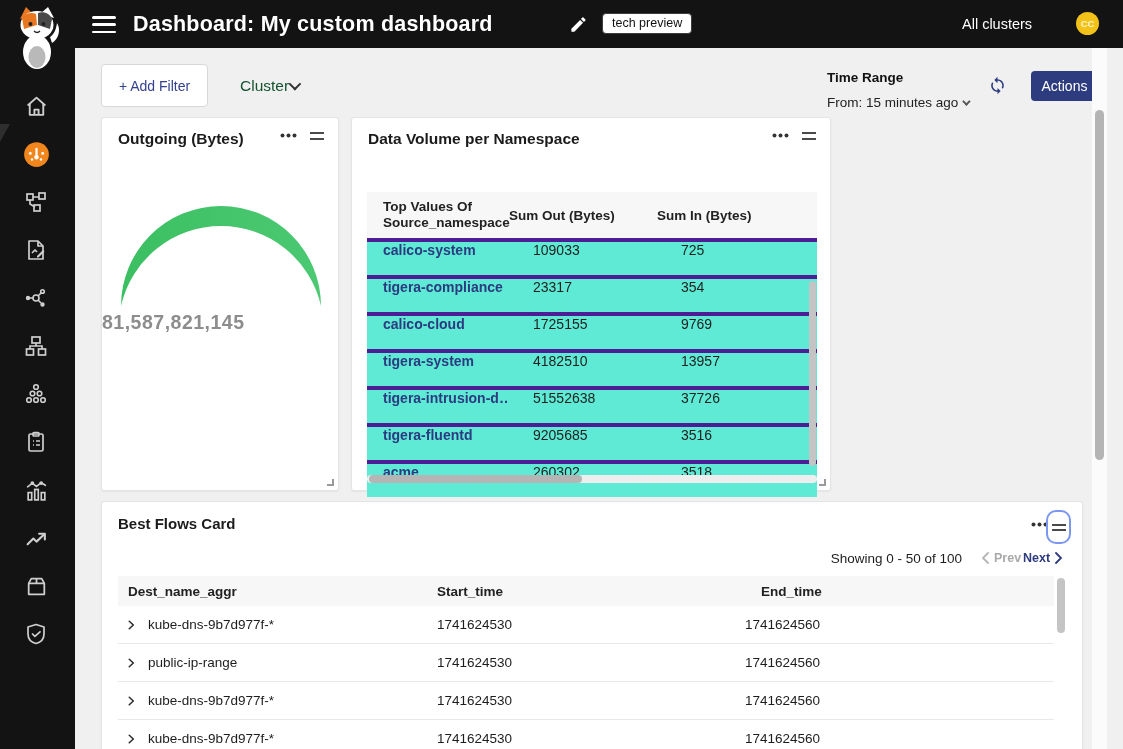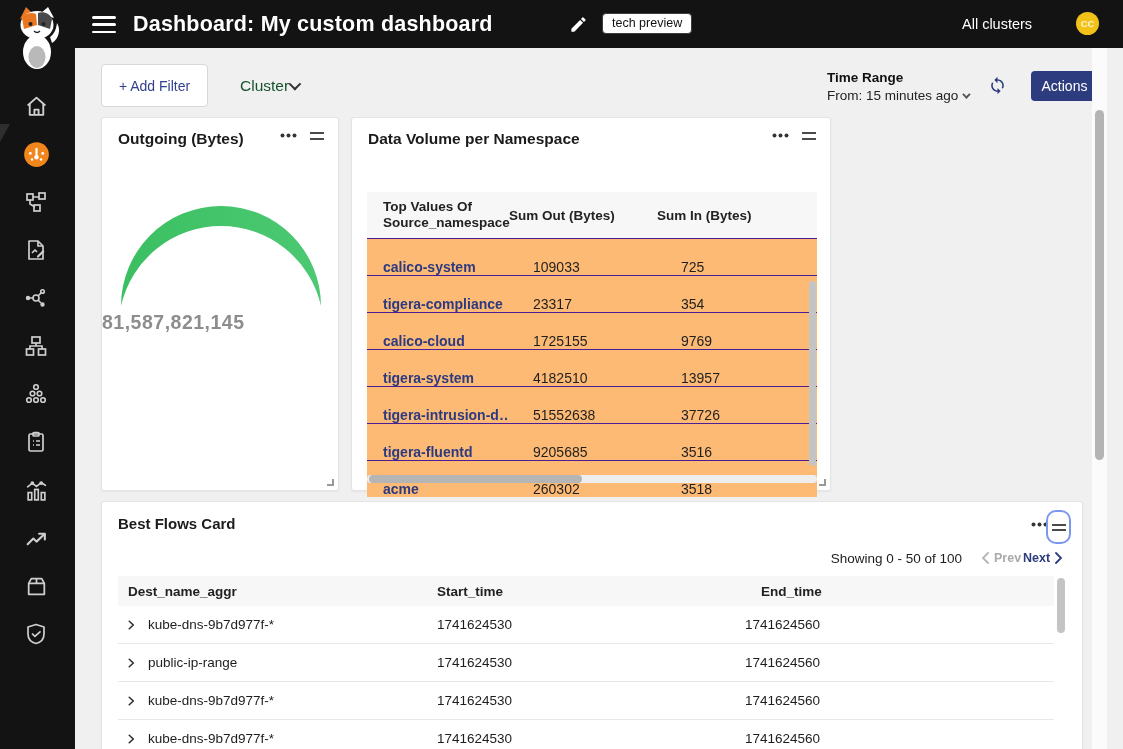--- a/index.html
+++ b/index.html
@@ -24,21 +24,21 @@
   .all-clusters { position:absolute; left:962px; top:0; height:48px; line-height:48px; color:#fff; font-size:14.5px; z-index:7; cursor:pointer; }
   .avatar { position:absolute; left:1076px; top:12px; width:23px; height:23px; border-radius:50%; background:#f2c218; color:#fdf4cf; font-size:9.5px; font-weight:700; display:flex; align-items:center; justify-content:center; z-index:7; cursor:pointer;text-align:center; }
 
   
   .btn-add-filter { position:absolute; left:101px; top:64px; width:107px; height:43px; background:#fff; border:1px solid #d8d8d8; border-radius:4px; color:#33418f; font-size:14px; font-weight:500; display:flex; align-items:center; justify-content:center; cursor:pointer; }
   .cluster-dd { position:absolute; left:240px; top:64px; height:43px; display:flex; align-items:center; gap:0; font-size:15.5px; font-weight:500; color:#14532d; cursor:pointer; }
   .chev { width:9px; height:9px; border-right:2px solid #333; border-bottom:2px solid #333; transform:rotate(45deg) translateY(-2px); }
   .chev.small { width:6px; height:6px; border-color:#555; }
   .time-range { position:absolute; left:827px; top:70px; }
   .time-range .tr-label { font-size:13.5px; font-weight:700; color:#111; }
-  .time-range .tr-value { margin-top:3px; font-size:13.5px; color:#222; display:flex; align-items:center; gap:4px; cursor:pointer; }
+  .time-range .tr-value { margin-top:10px; font-size:13.5px; color:#222; display:flex; align-items:center; gap:4px; cursor:pointer; }
   .refresh { position:absolute; left:988px; top:76px; cursor:pointer; }
   .btn-actions { position:absolute; left:1031px; top:71px; width:67px; height:30px; background:#2d3c7e; color:#fff; border:none; border-radius:4px; font-size:14px; font-weight:500; display:flex; align-items:center; justify-content:center; cursor:pointer; }
 
   
   .card { position:absolute; background:#fff; border:1px solid #e4e4e4; border-radius:3px; box-shadow:0 1px 2px rgba(0,0,0,.05); }
   .card-title { position:absolute; left:16px; top:12px; font-size:15.5px; font-weight:700; color:#1b1b1b; }
   .card-icons { position:absolute; top:14px; display:flex; align-items:center; gap:13px; }
   .icon-btn { cursor:pointer; display:flex; align-items:center; }
   .drag-pill { width:25px; height:34px; border:2px solid #7b97f0; border-radius:10px; background:#fff; display:flex; flex-direction:column; align-items:center; justify-content:center; gap:3px; cursor:grab; }
   .drag-pill i, .drag-lines i { display:block; width:14px; height:2px; background:#4a4a4a; }
@@ -48,21 +48,21 @@
   
   .gauge-wrap { position:absolute; left:16px; top:85px; width:206px; height:106px; }
   .gauge-value { position:absolute; left:0; top:193px; width:100%; font-size:19.5px; font-weight:700; color:#8d8d8d; letter-spacing:.5px; }
 
   
   .dv-table { position:absolute; left:15px; top:46px; width:450px; }
   .dv-head { display:flex; background:#f7f7f7; height:46px; align-items:center;margin-top:28px; }
   .dv-head .c1 { width:142px; padding-left:16px; font-size:13.5px; font-weight:700; color:#222; line-height:1.2; }
   .dv-head .c2 { width:148px; font-size:13.5px; font-weight:700; color:#222; }
   .dv-head .c3 { flex:1; font-size:13.5px; font-weight:700; color:#222; }
-  .dv-row { display:flex; height:37px; align-items:flex-end; border-top:1px solid #4c1d95; background:#fdba74; cursor:pointer; }
+  .dv-row { display:flex; height:37px; align-items:flex-start; border-top:4px solid #4c1d95; background:#5eead4; cursor:pointer; }
   .dv-row .c1 { width:142px; padding-left:16px; font-size:14px; font-weight:700; color:#2c3a80; white-space:nowrap; overflow:hidden; }
   .dv-row .c2 { width:148px; font-size:14px; color:#1f1f1f;margin-left:24px; }
   .dv-row .c3 { flex:1; font-size:14px; color:#1f1f1f; }
   .dv-vscroll { position:absolute; left:457px; top:163px; width:7px; height:185px; background:#c4c4c4; border-radius:4px; cursor:pointer; }
   .dv-hscroll { position:absolute; left:15px; top:357px; width:450px; height:8px; background:#eeeeee; border-radius:4px; }
   .dv-hscroll .thumb { position:absolute; left:2px; top:0; width:213px; height:8px; background:#b5b5b5; border-radius:4px; cursor:pointer; }
 
   
   .bf-pagination { position:absolute; top:49px; right:120px; font-size:13.5px; color:#1d1d1d; }
   .bf-prev { position:absolute; top:49px; left:879px; display:flex; align-items:center; gap:5px; font-size:12.5px; font-weight:700; color:#a9a9a9; cursor:pointer; }

